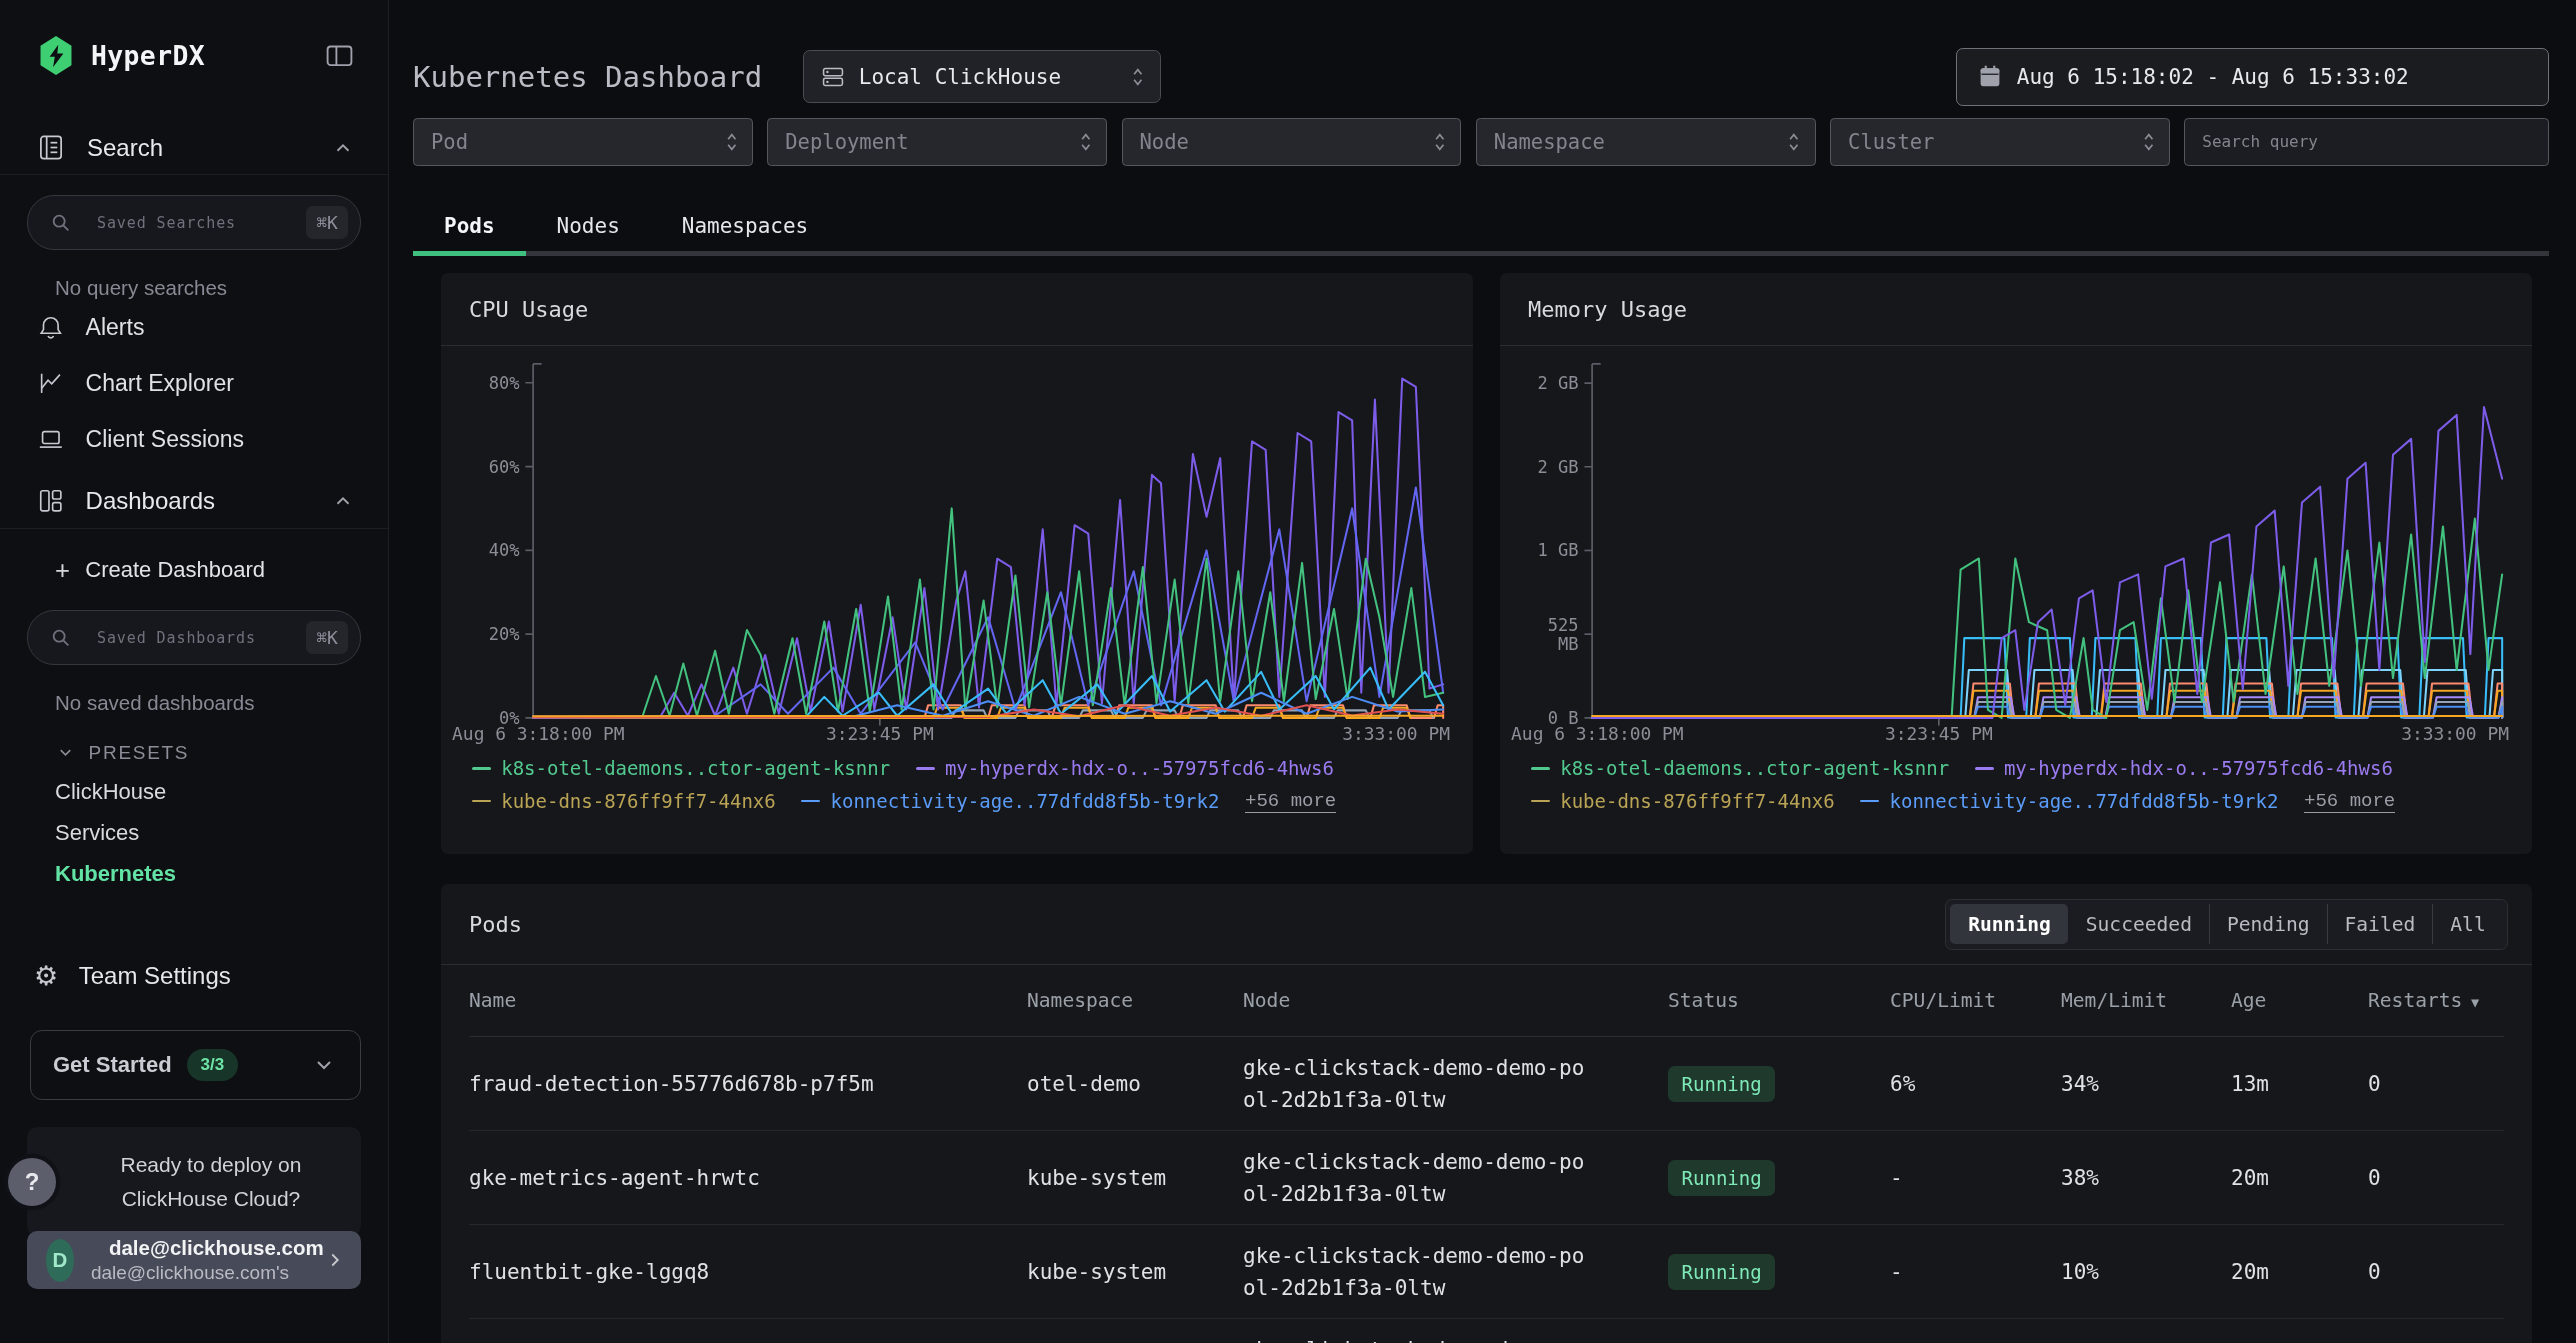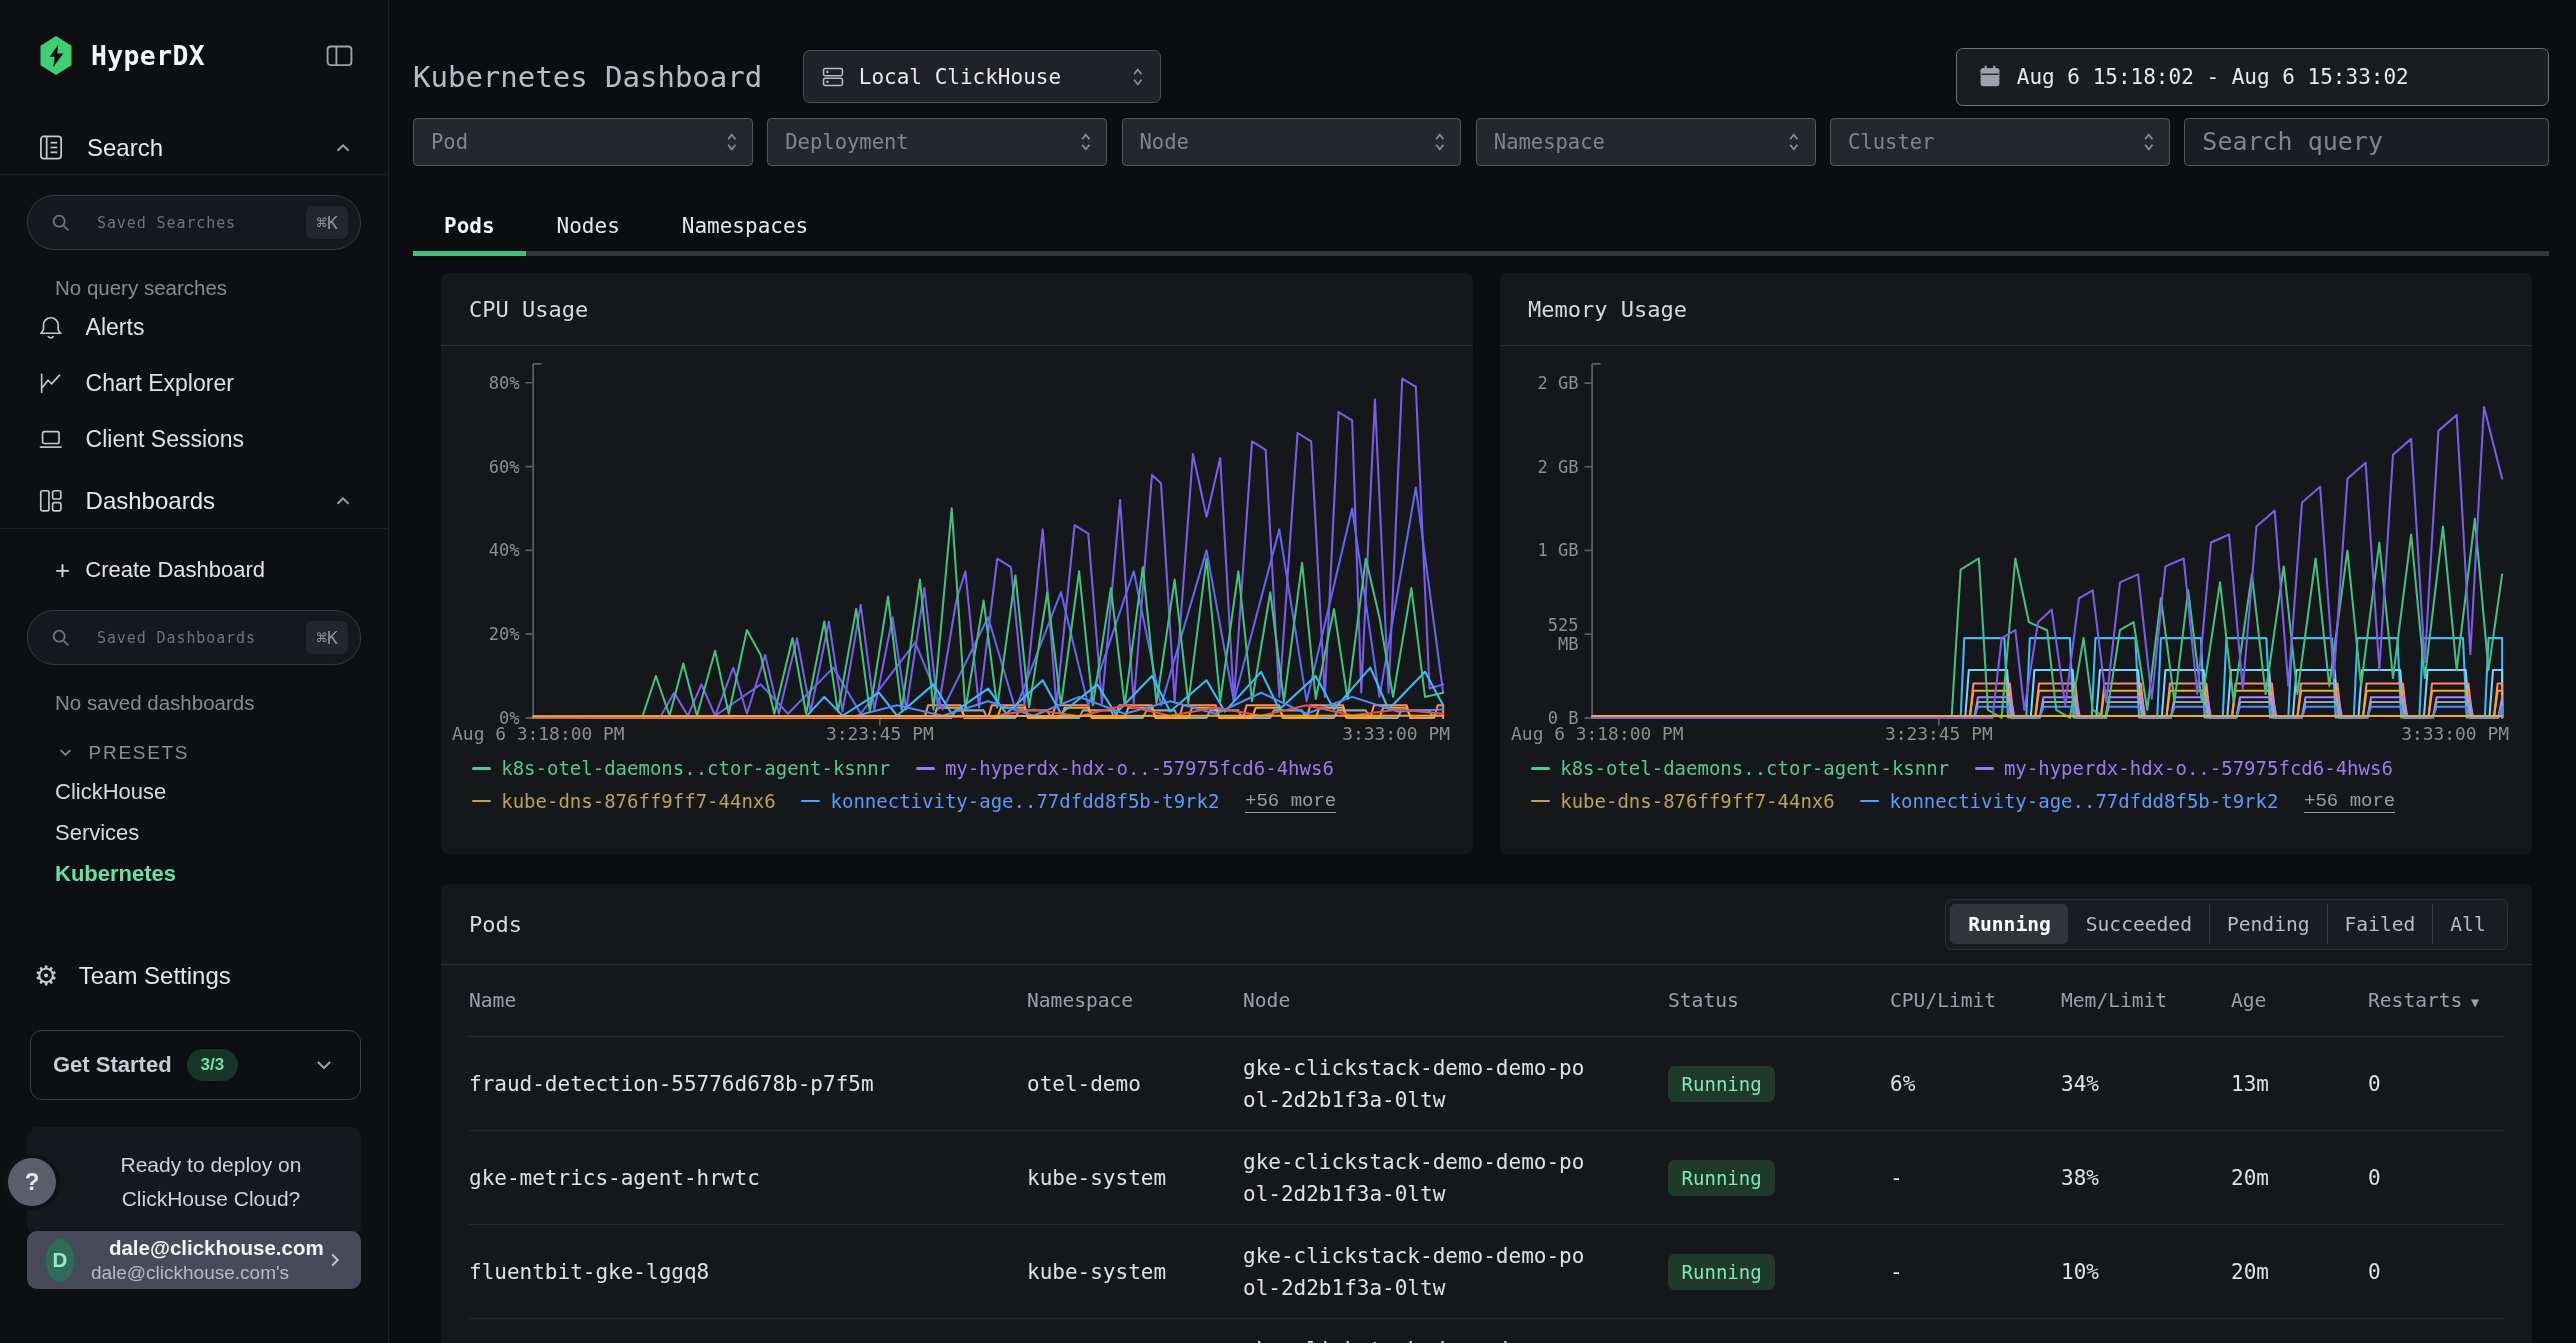--- a/index.html
+++ b/index.html
@@ -56,21 +56,21 @@
   .src-select .lbl { margin-left:13.6px; font-size:21px; color:#e8e9ec; font-family:"DejaVu Sans Mono", monospace; }
   .src-select .updown { margin-left:auto; }
   .date-range { margin-left:auto; width:593px; height:58px; background:#1b1c20; border:0.9px solid #70727b; border-radius:6.8px; display:flex; align-items:center; padding:0 20.5px; cursor:pointer; }
   .date-range .lbl { margin-left:15.3px; font-size:21px; color:#e8e9ed; font-family:"DejaVu Sans Mono", monospace; }
 
   .filters { display:flex; gap:14.5px; margin-top:6.8px; }
   .f-select { flex:1; height:48px; background:#26272c; border:0.9px solid #55575f; border-radius:4.3px; display:flex; align-items:center; padding:0 13.6px 0 17px; cursor:pointer; }
   .f-select .lbl { font-size:20.5px; color:#83858e; font-family:"DejaVu Sans Mono", monospace; }
   .f-select .updown { margin-left:auto; }
   .f-search { flex:1.07; height:48px; background:#1c1d22; border:0.9px solid #55575f; border-radius:4.3px; display:flex; align-items:center; padding:0 17px; }
-  .f-search input { background:transparent; border:none; outline:none; width:100%; font-size:25px; color:#c9ccd2; font-family:"DejaVu Sans Mono", monospace; }
+  .f-search input { background:transparent; border:none; outline:none; width:100%; font-size:16px; color:#c9ccd2; font-family:"DejaVu Sans Mono", monospace; }
   .f-search input::placeholder { color:#83858e; }
 
   .tabbar { display:flex; margin-top:31px; border-bottom:5.1px solid #34353b; }
   .tab { padding:17px 31px 13.6px 31px; margin-bottom:-5.1px; border-bottom:5.1px solid transparent; font-size:21px; color:#e6e7ea; font-family:"DejaVu Sans Mono", monospace; cursor:pointer; }
   .tab.active { border-bottom-color:#3fc07f; color:#f5f6f8; font-weight:bold; }
 
   .panel { padding:17px 17px 0 28px; }
   .charts-row { display:flex; gap:27px; }
   .card { background:#16171b; border-radius:6.8px; }
   .chart-card { flex:1; height:581px; overflow:hidden; }

